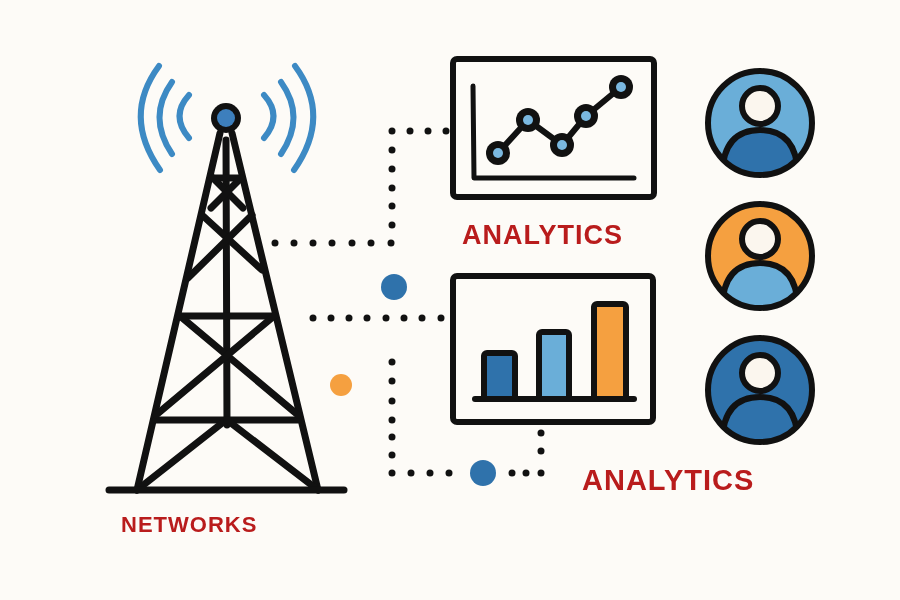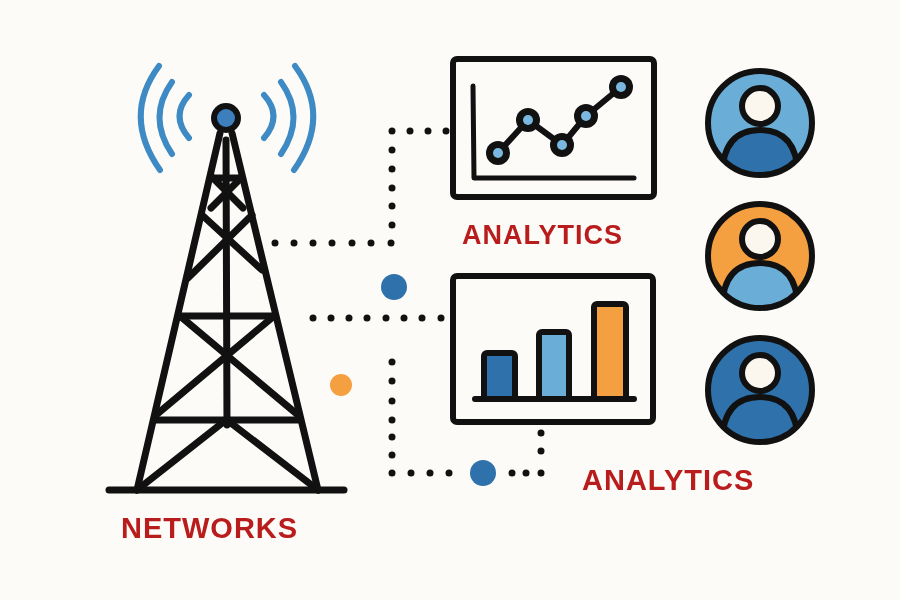--- a/index.html
+++ b/index.html
@@ -12,21 +12,21 @@
     #canvas { position: absolute; left: 0; top: 0; width: 900px; height: 600px; }
     .label {
       position: absolute;
       font-family: Liberation Sans, sans-serif;
       font-weight: bold;
       color: #b91c1c;
       letter-spacing: 1px;
       white-space: nowrap;
       line-height: 1;
     }
-    #label-networks { left: 121px; top: 514px; font-size: 29px; }
+    #label-networks { left: 121px; top: 514px; font-size: 22px; }
     #label-analytics { left: 462px; top: 222px; font-size: 27px; }
     #label-cx { left: 582px; top: 458px; font-size: 29px; text-align: center; line-height: 44px; }
   </style>
 </head>
 <body>
 
 <svg id="canvas" viewBox="0 0 900 600" xmlns="http://www.w3.org/2000/svg">
 
   <g stroke="#111111" stroke-width="7" stroke-linecap="round" stroke-linejoin="round" fill="none">
 

